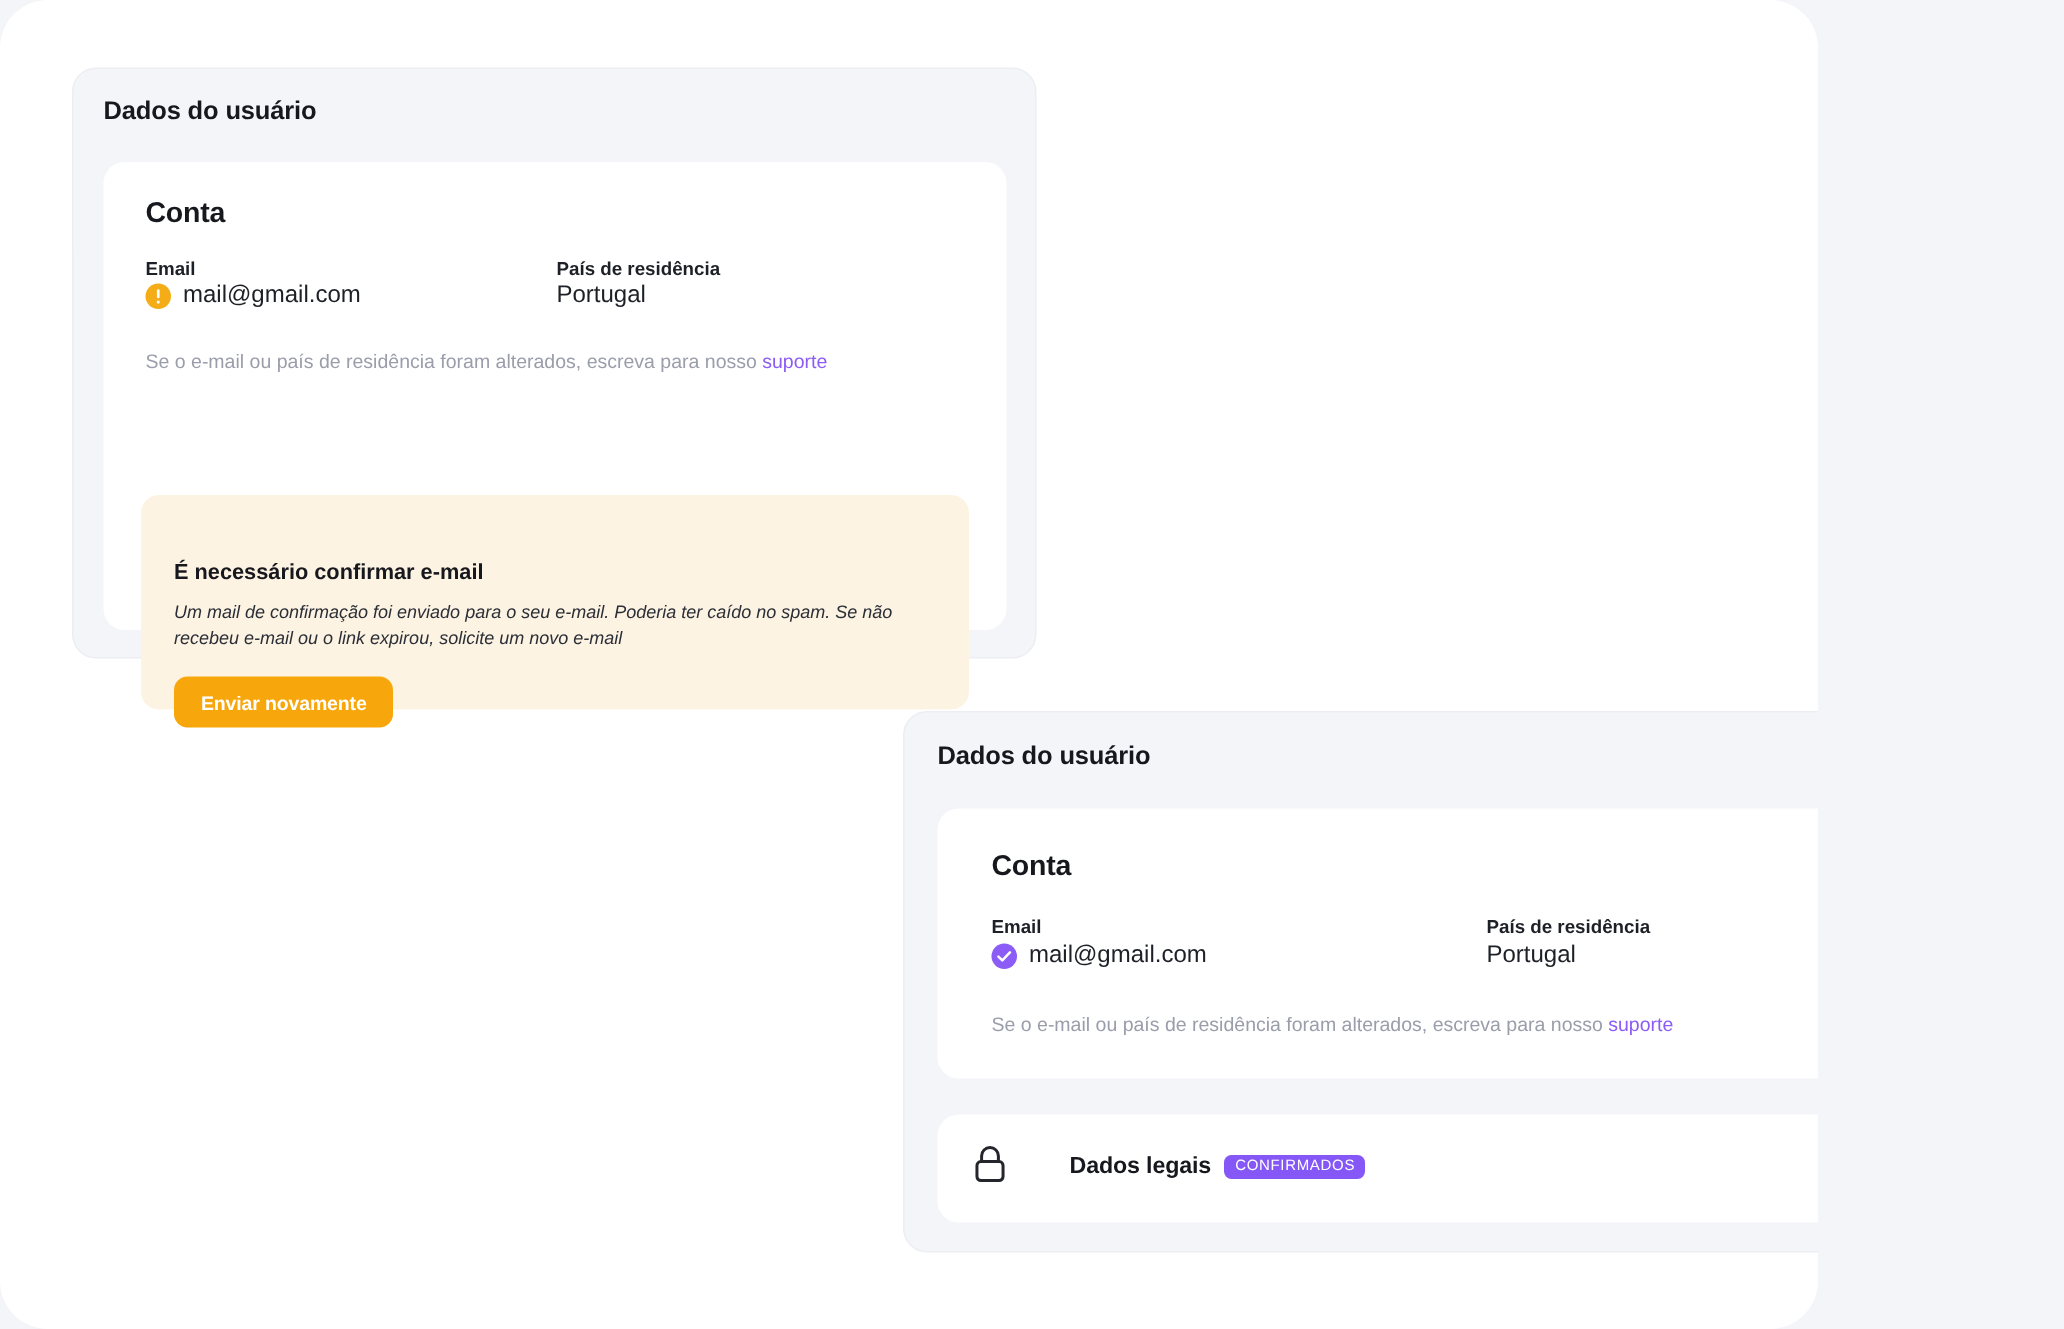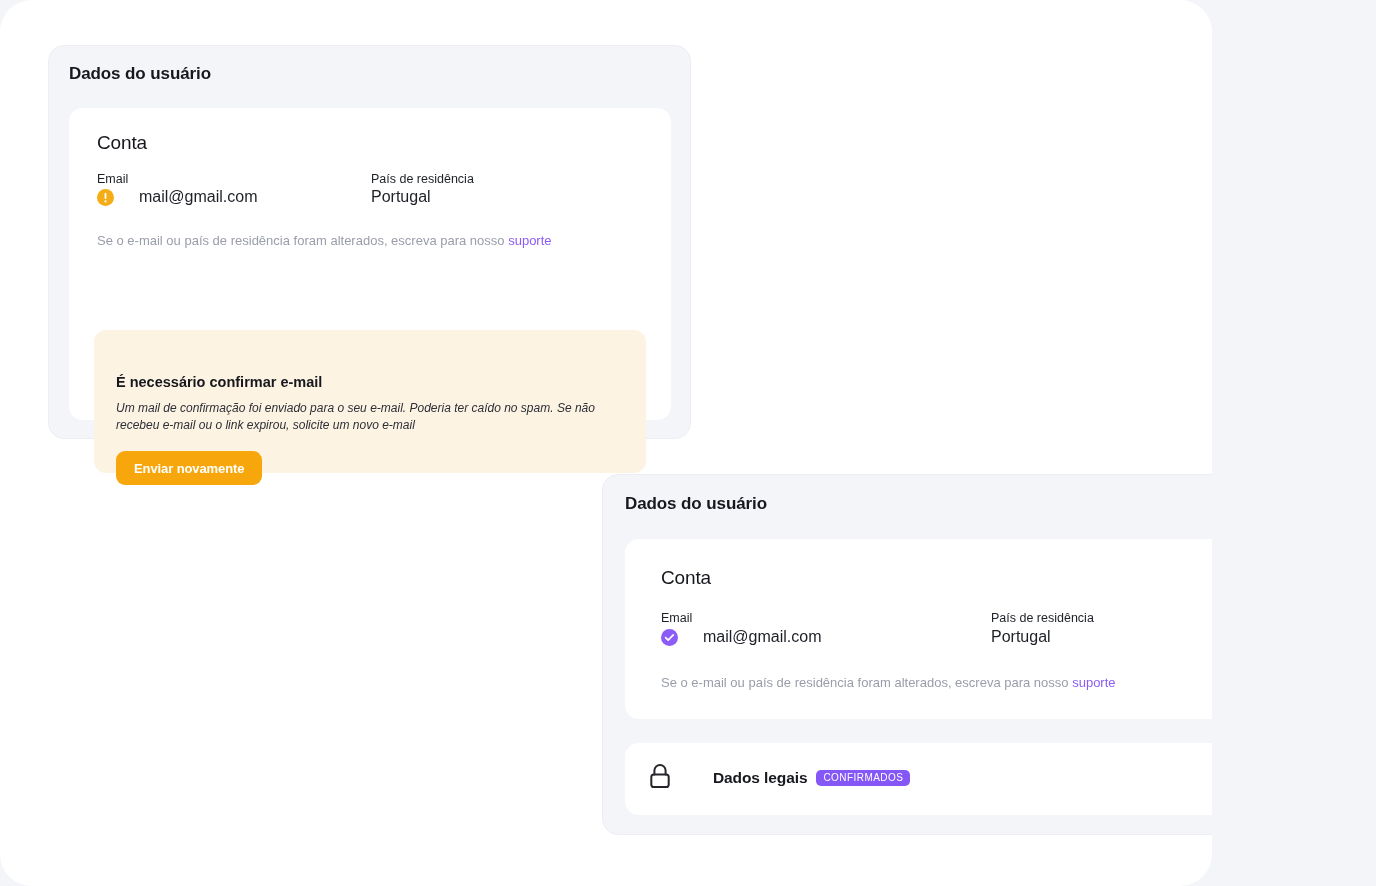--- a/index.html
+++ b/index.html
@@ -34,37 +34,37 @@
     font-weight: bold;
     color: #16181d;
     letter-spacing: -0.1px;
   }
   .white-card {
     background: #ffffff;
     border-radius: 14px;
   }
   .section-title {
     font-size: 19px;
-    font-weight: normal;
+    font-weight: bold;
     color: #16181d;
     letter-spacing: -0.15px;
   }
 
   .field-label {
     font-size: 12.5px;
     color: #1d2026;
-    font-weight: normal;
+    font-weight: bold;
     margin-bottom: 5px;
   }
   .field-value {
     font-size: 16px;
     color: #1d2026;
     display: flex;
     align-items: center;
-    gap: 25px;
+    gap: 8px;
     white-space: nowrap;
   }
 
   .helper-text {
     font-size: 13px;
     color: #9a9daa;
   }
   .helper-text .link {
     color: #8b5cf6;
     text-decoration: none;

